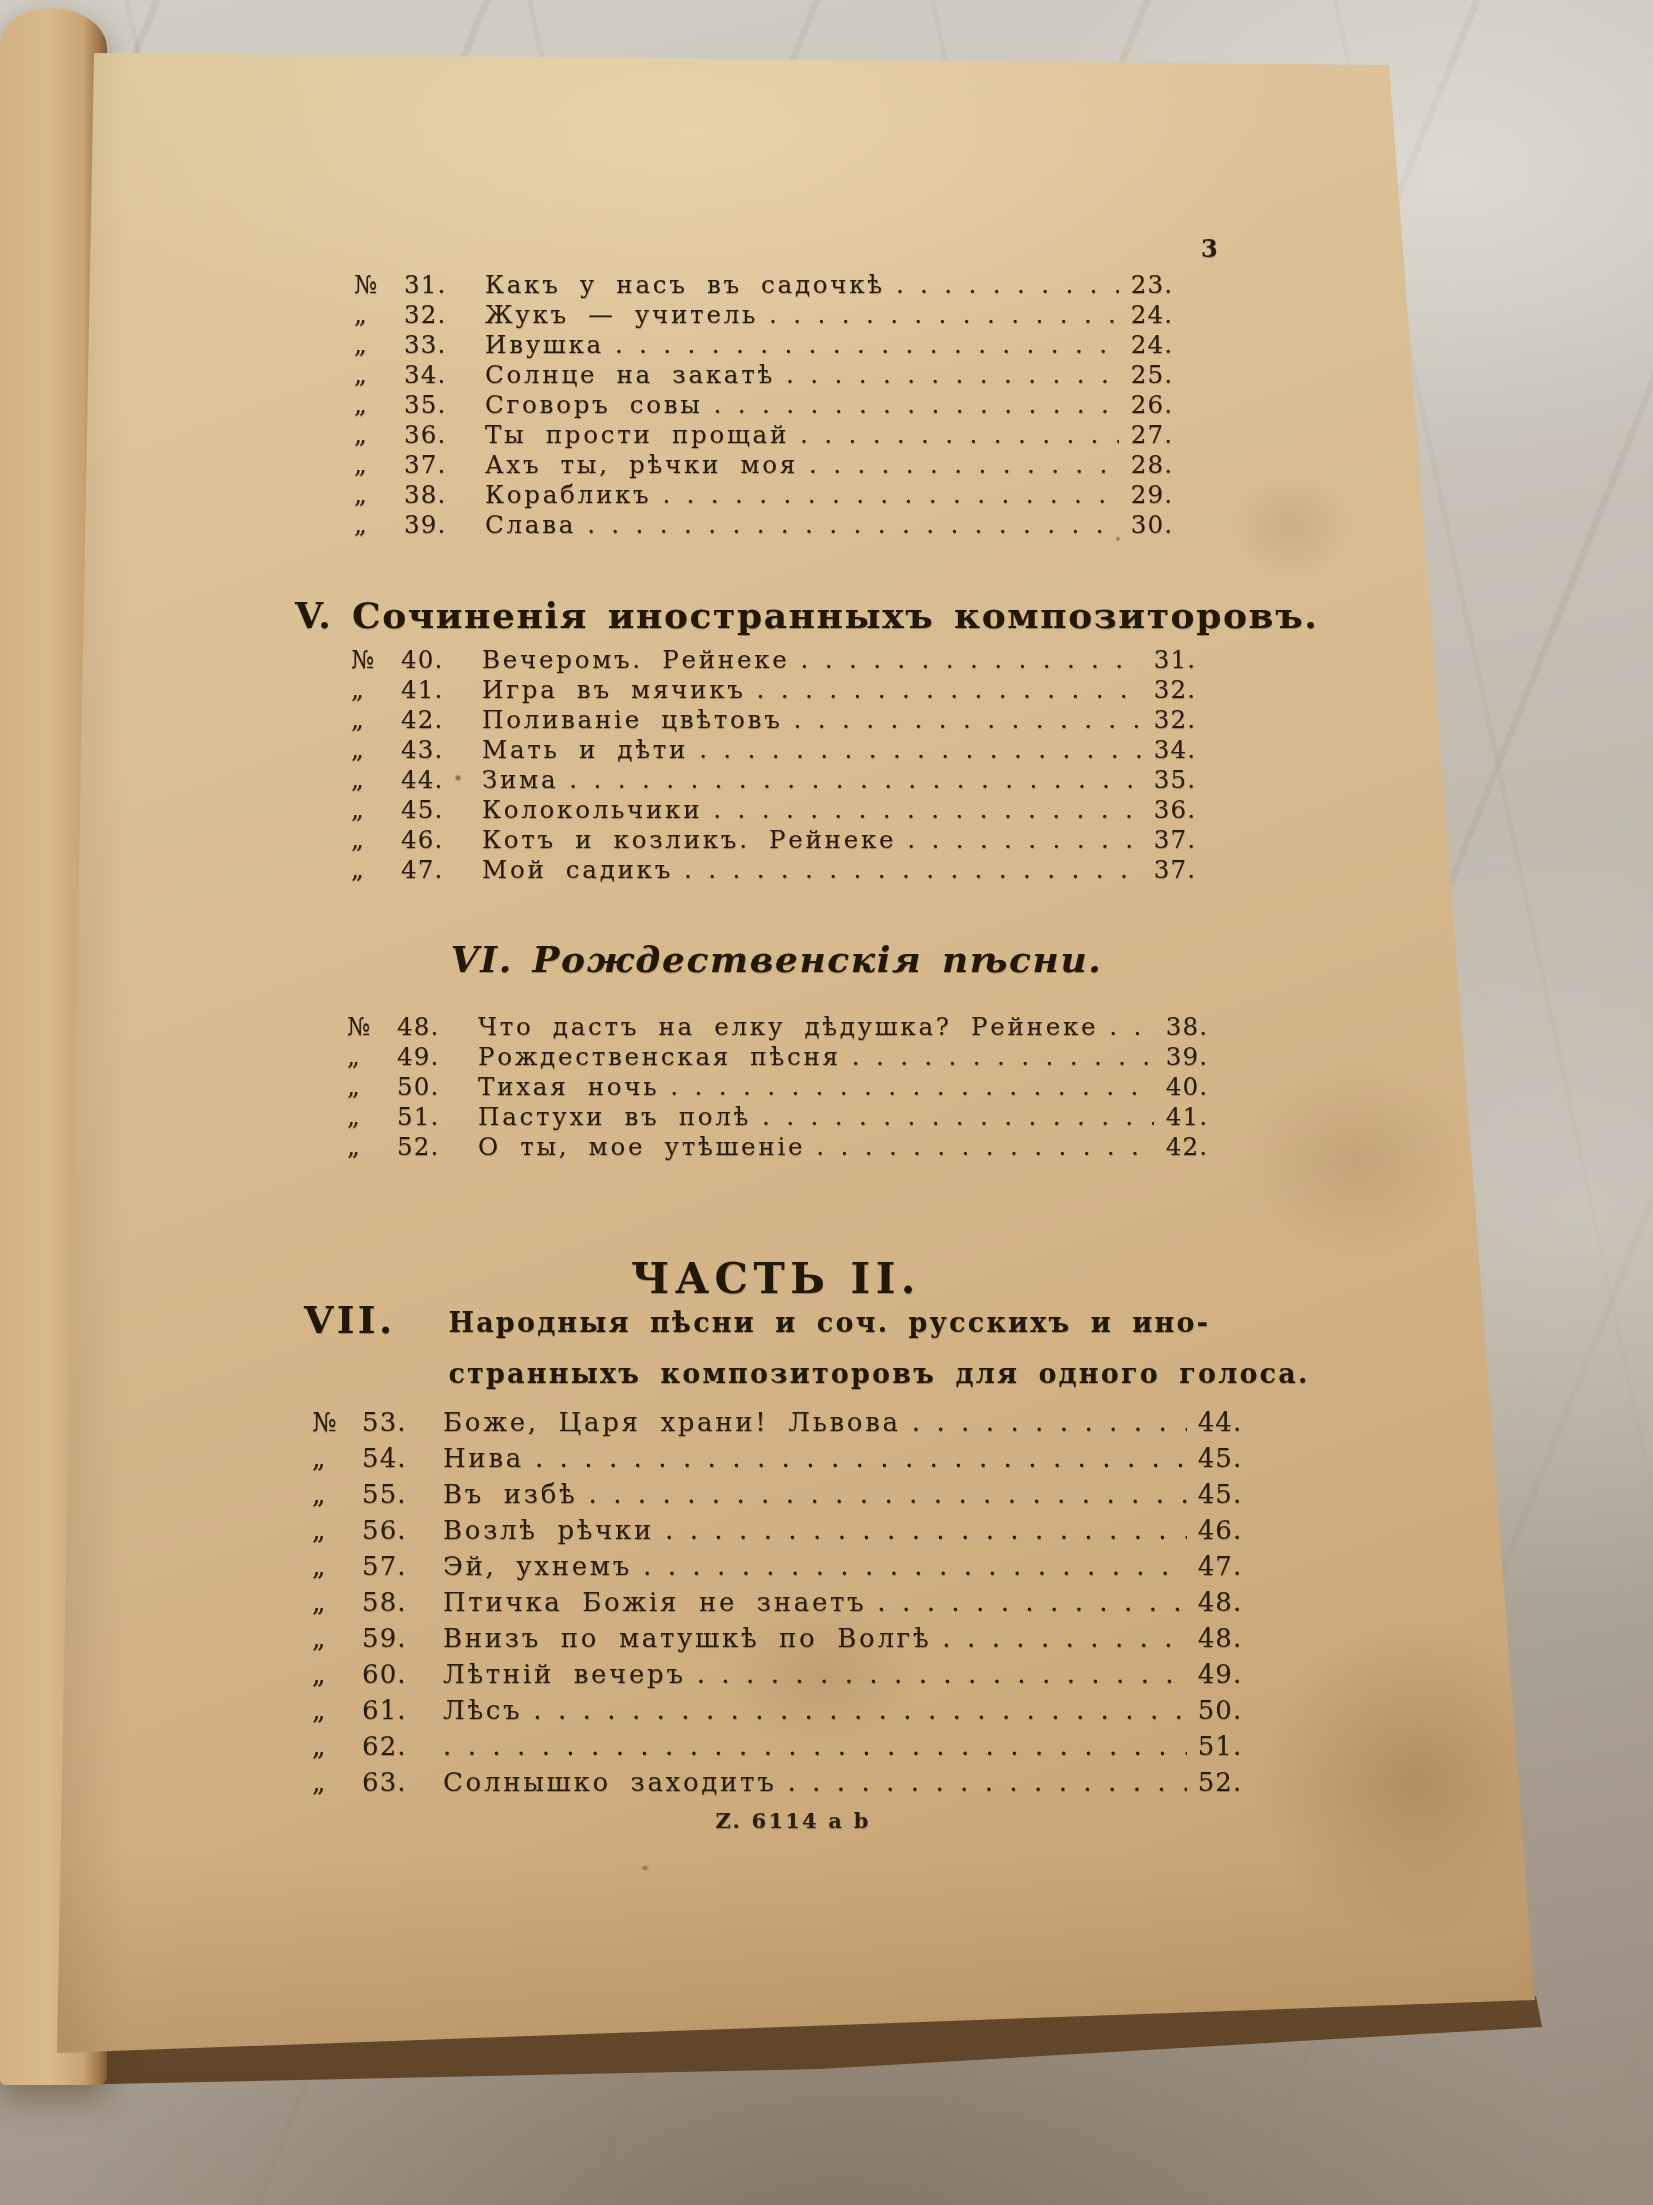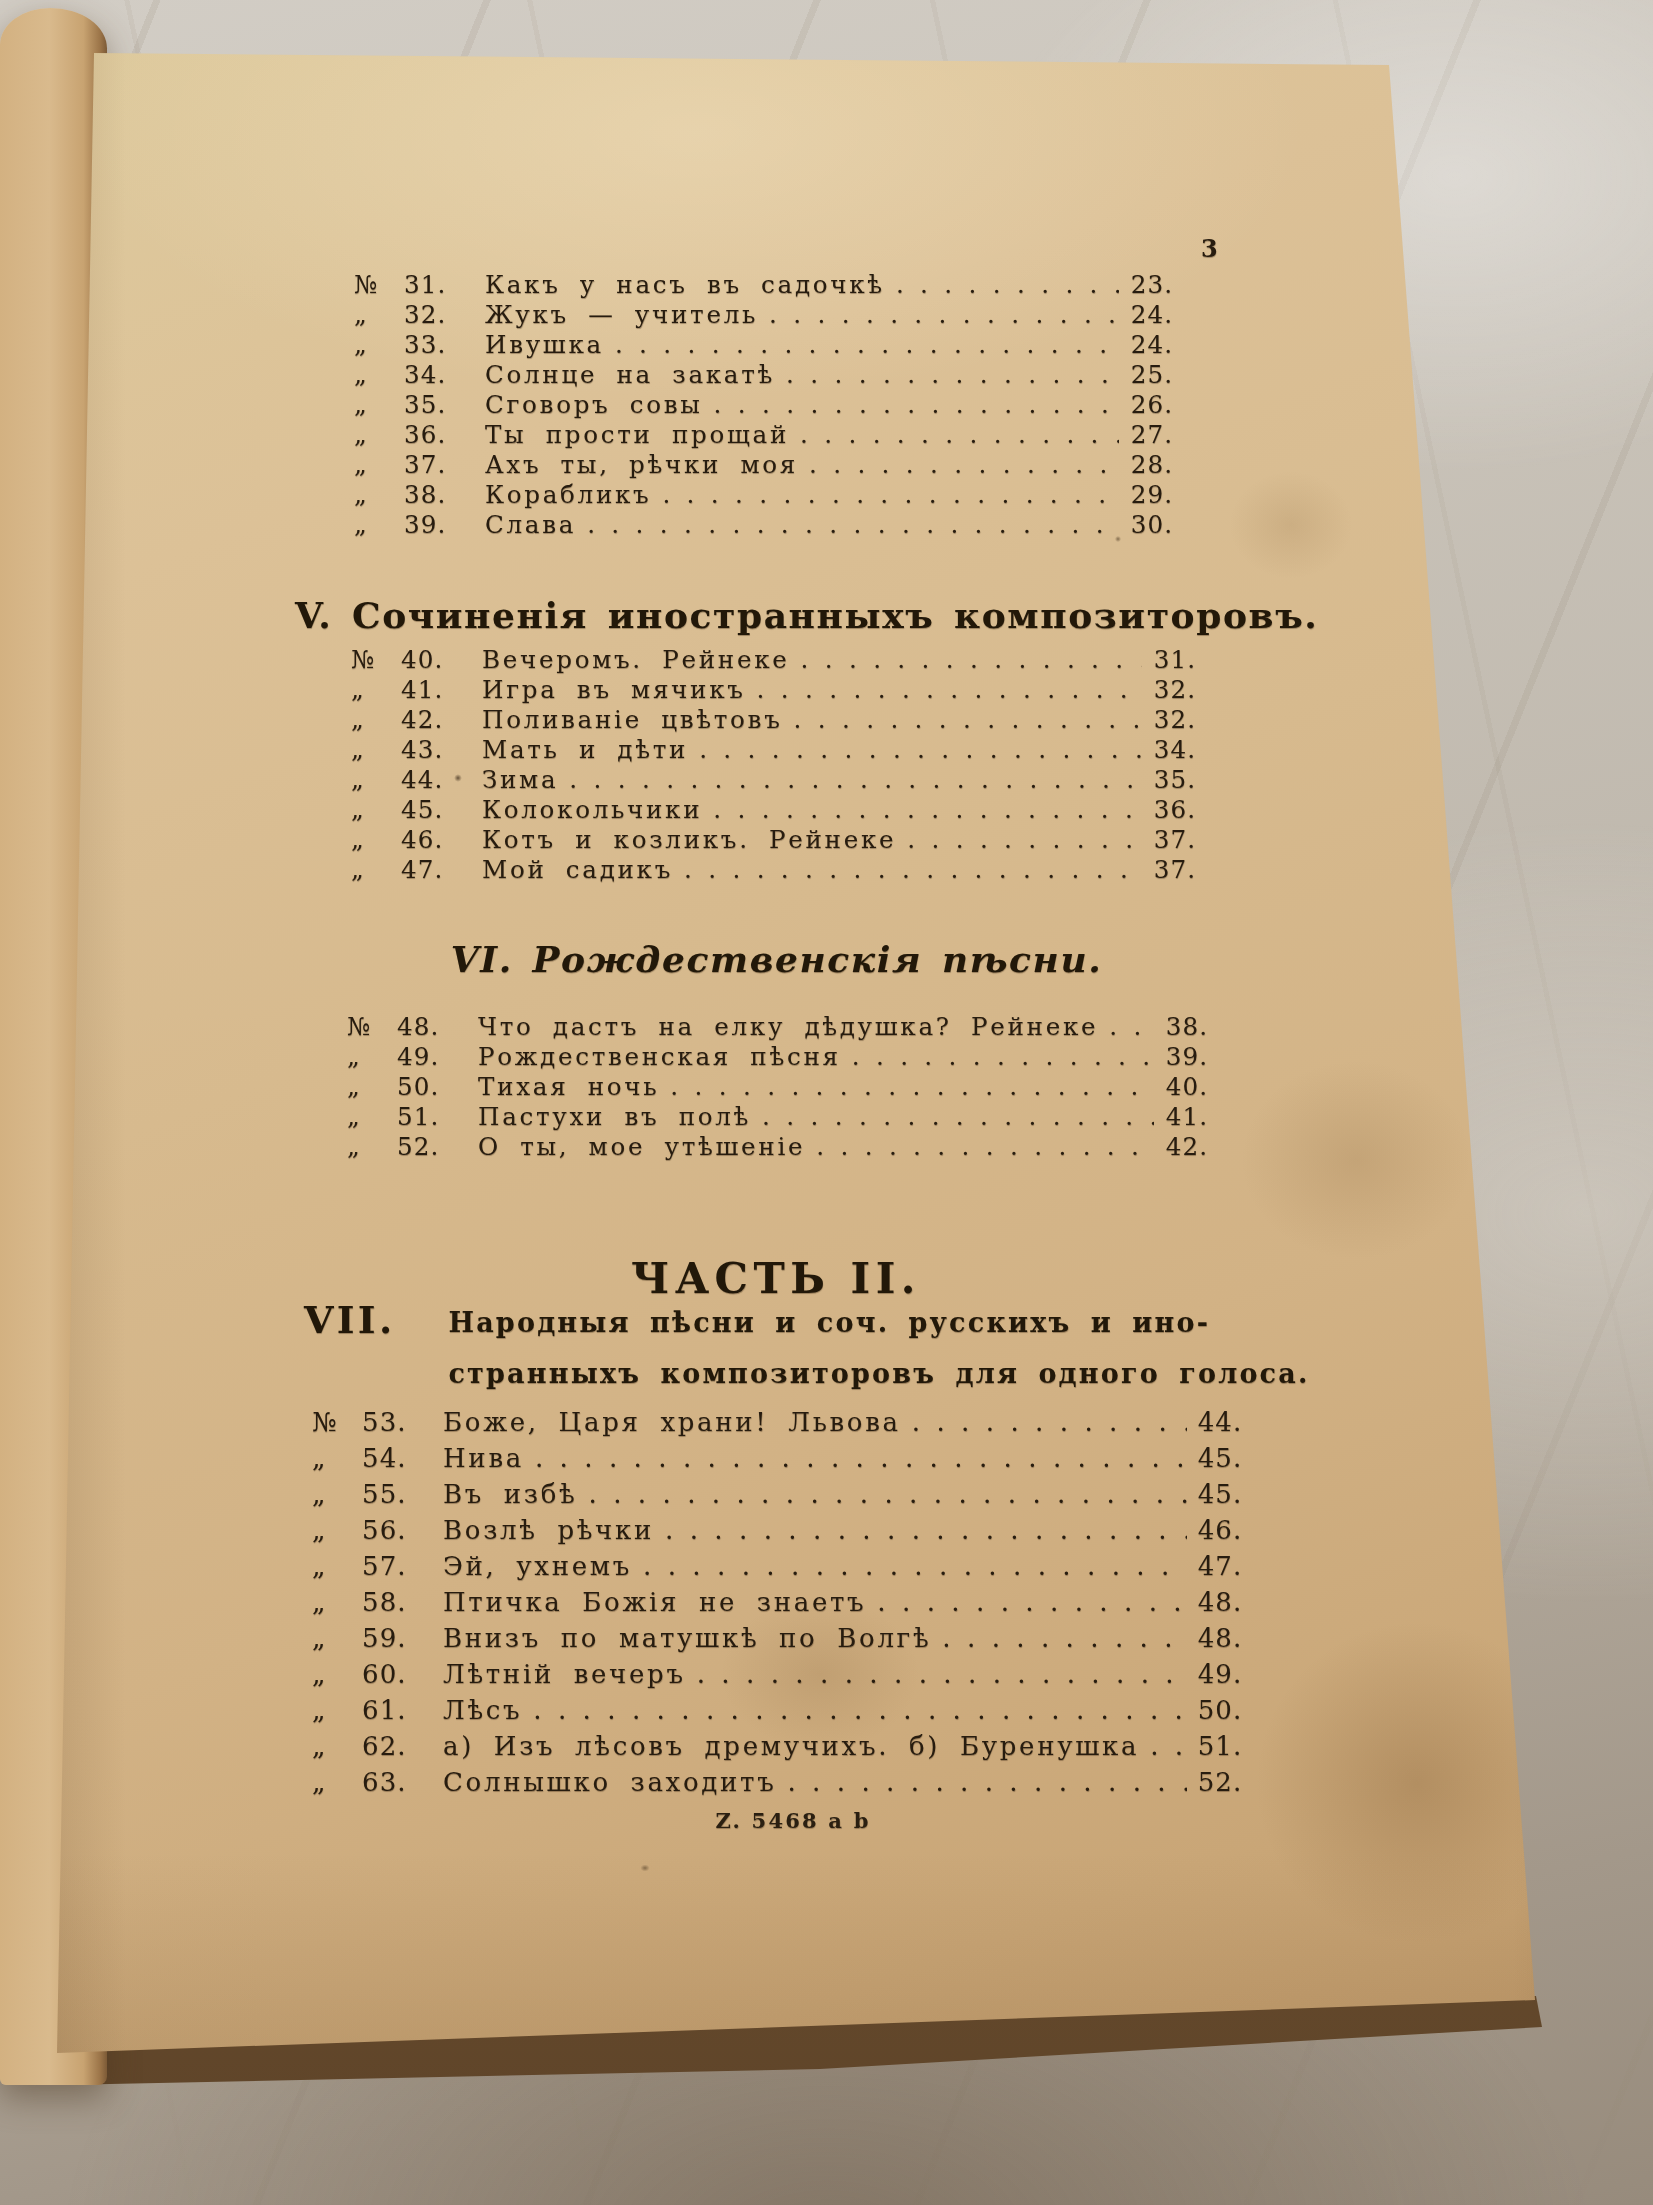--- a/index.html
+++ b/index.html
@@ -331,28 +331,27 @@
       <div class="row ink">
     <span class="mark">„</span>
     <span class="num">61.</span>
     <span class="title">Лѣсъ</span>
     <span class="dots">............................................................</span>
     <span class="pg">50.</span>
   </div>
       <div class="row ink">
     <span class="mark">„</span>
     <span class="num">62.</span>
-    <span class="title">а) Изъ лѣсовъ дремучихъ. б) Буренушка</span>
     <span class="dots">............................................................</span>
     <span class="pg">51.</span>
   </div>
       <div class="row ink">
     <span class="mark">„</span>
     <span class="num">63.</span>
     <span class="title">Солнышко заходитъ</span>
     <span class="dots">............................................................</span>
     <span class="pg">52.</span>
   </div>
     </div>
 
-  <div id="footer-plate" class="ink">Z. 5468 a b</div>
+  <div id="footer-plate" class="ink">Z. 6114 a b</div>
 </div>
 
 
 </body></html>

